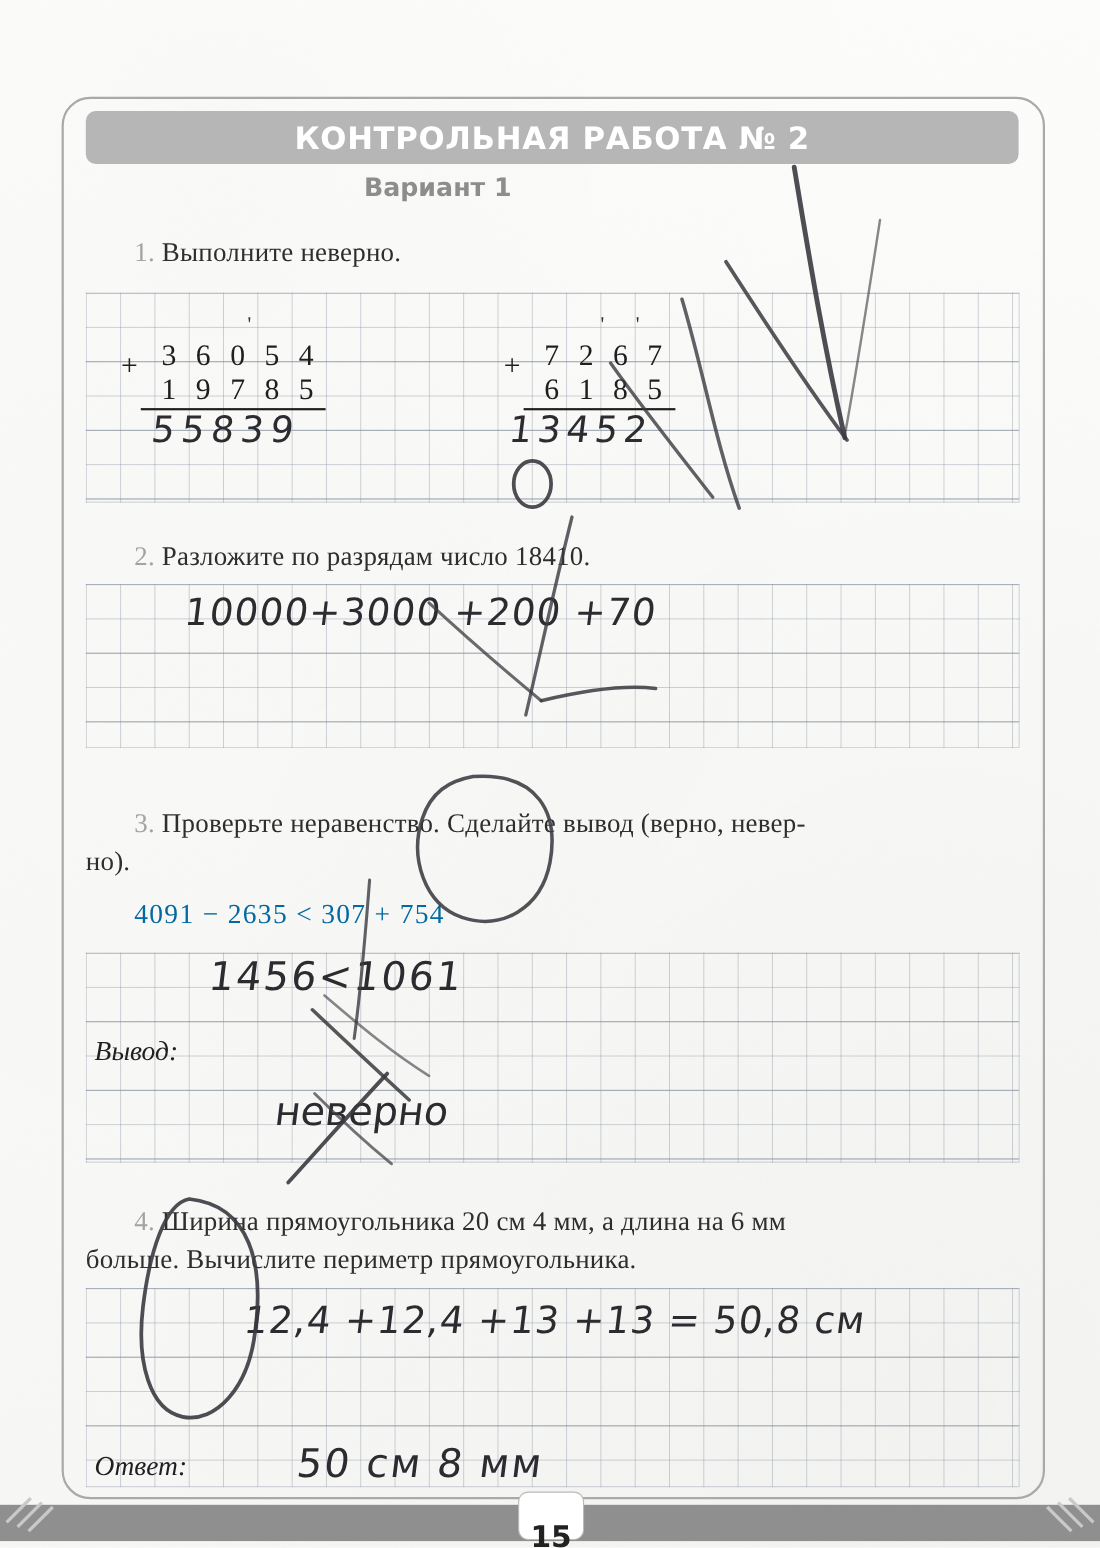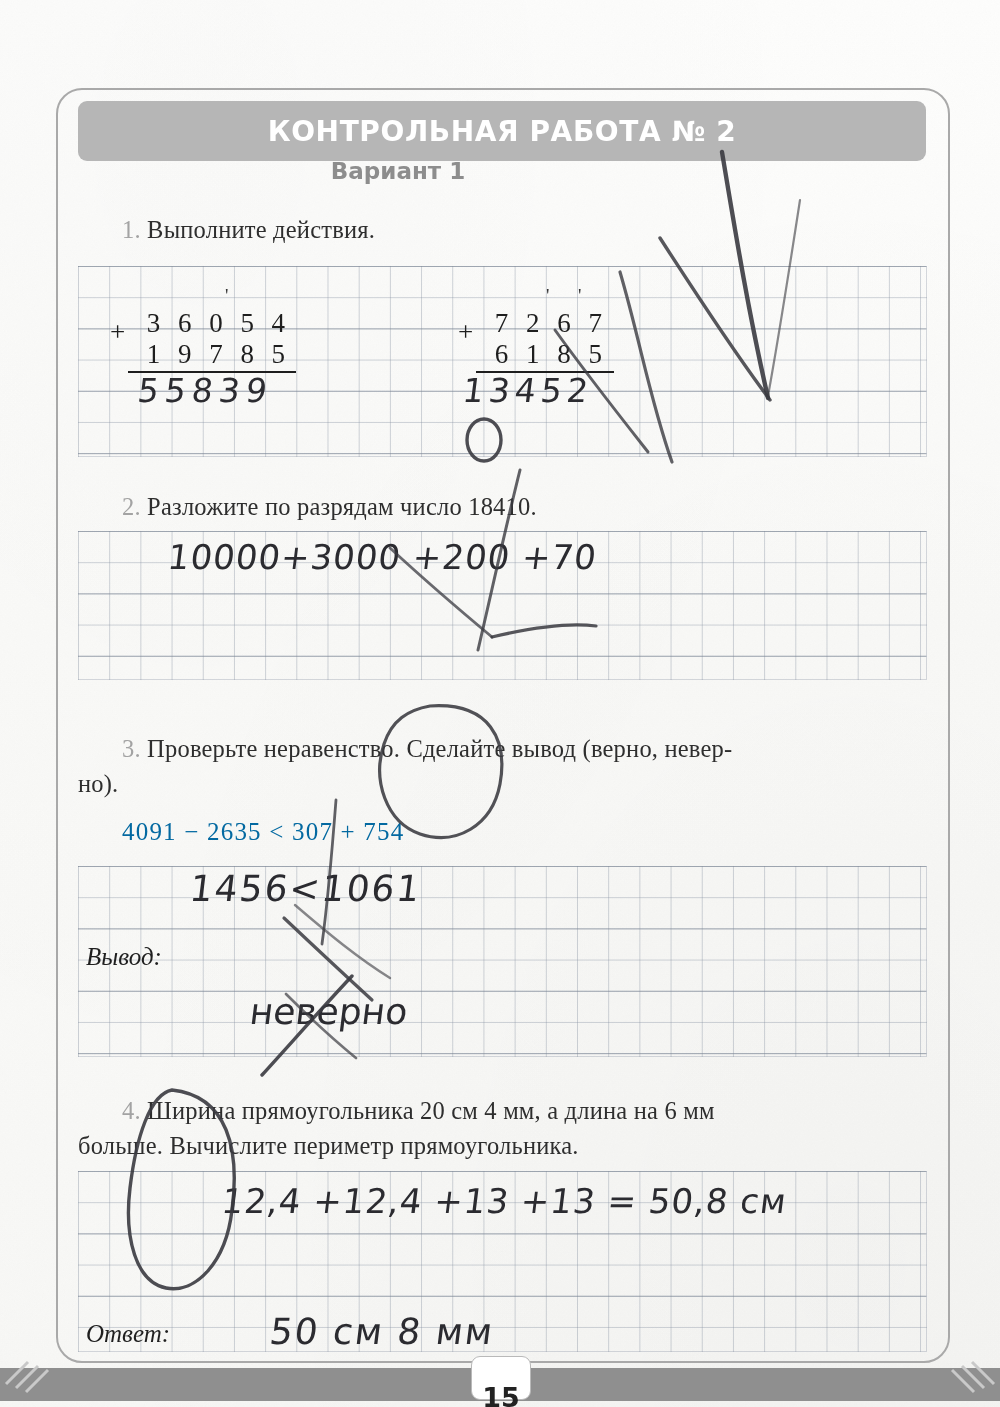--- a/index.html
+++ b/index.html
@@ -43,21 +43,21 @@
     border-radius: 26px;
     box-sizing: border-box;
   }
 
   
   #header-bar {
     position: absolute;
     left: 78px;
     top: 101px;
     width: 848px;
-    height: 60px;
+    height: 48px;
     background: #b6b6b6;
     border-radius: 9px;
     display: flex;
     align-items: center;
     justify-content: center;
   }
   #header-title {
     color: #ffffff;
     font-family: "DejaVu Sans", sans-serif;
     font-weight: bold;
@@ -243,21 +243,21 @@
 
 <div id="page-frame"></div>
 
 <div id="header-bar">
   <div id="header-title">КОНТРОЛЬНАЯ РАБОТА № 2</div>
 </div>
 <div id="variant-line">Вариант 1</div>
 
 <div class="task-text" style="left:122px; top:212px;">
   <span class="task-num">1.</span>
-  <span>Выполните действия.</span>
+  <span>Выполните неверно.</span>
 </div>
 
 <div class="grid-area" style="left:78px; top:266px; width:848px; height:190px;"></div>
 
 <div class="col-add" style="left:110px; top:295px; width:230px; height:120px;">
   <span class="plus" style="left:0px; top:24px;">+</span>
   <span class="carry-tick" style="left:115px; top:-10px;">'</span>
   <div class="digits-row" style="left:28px; top:13px;">
     <span>3</span>
     <span>6</span>

